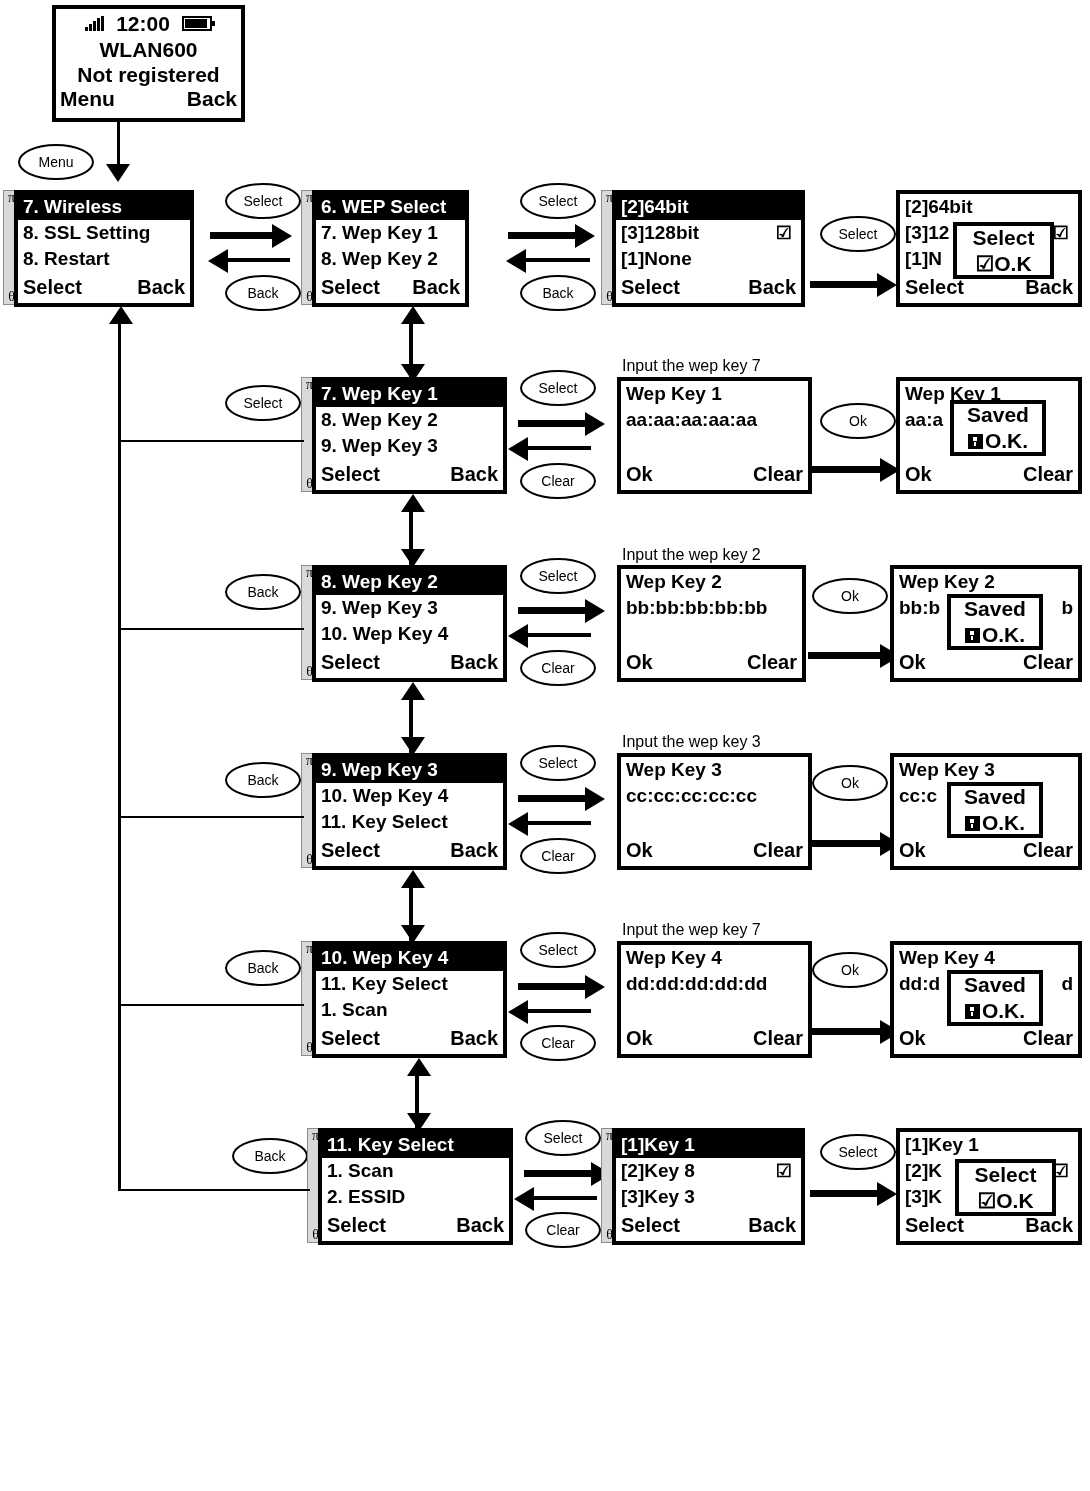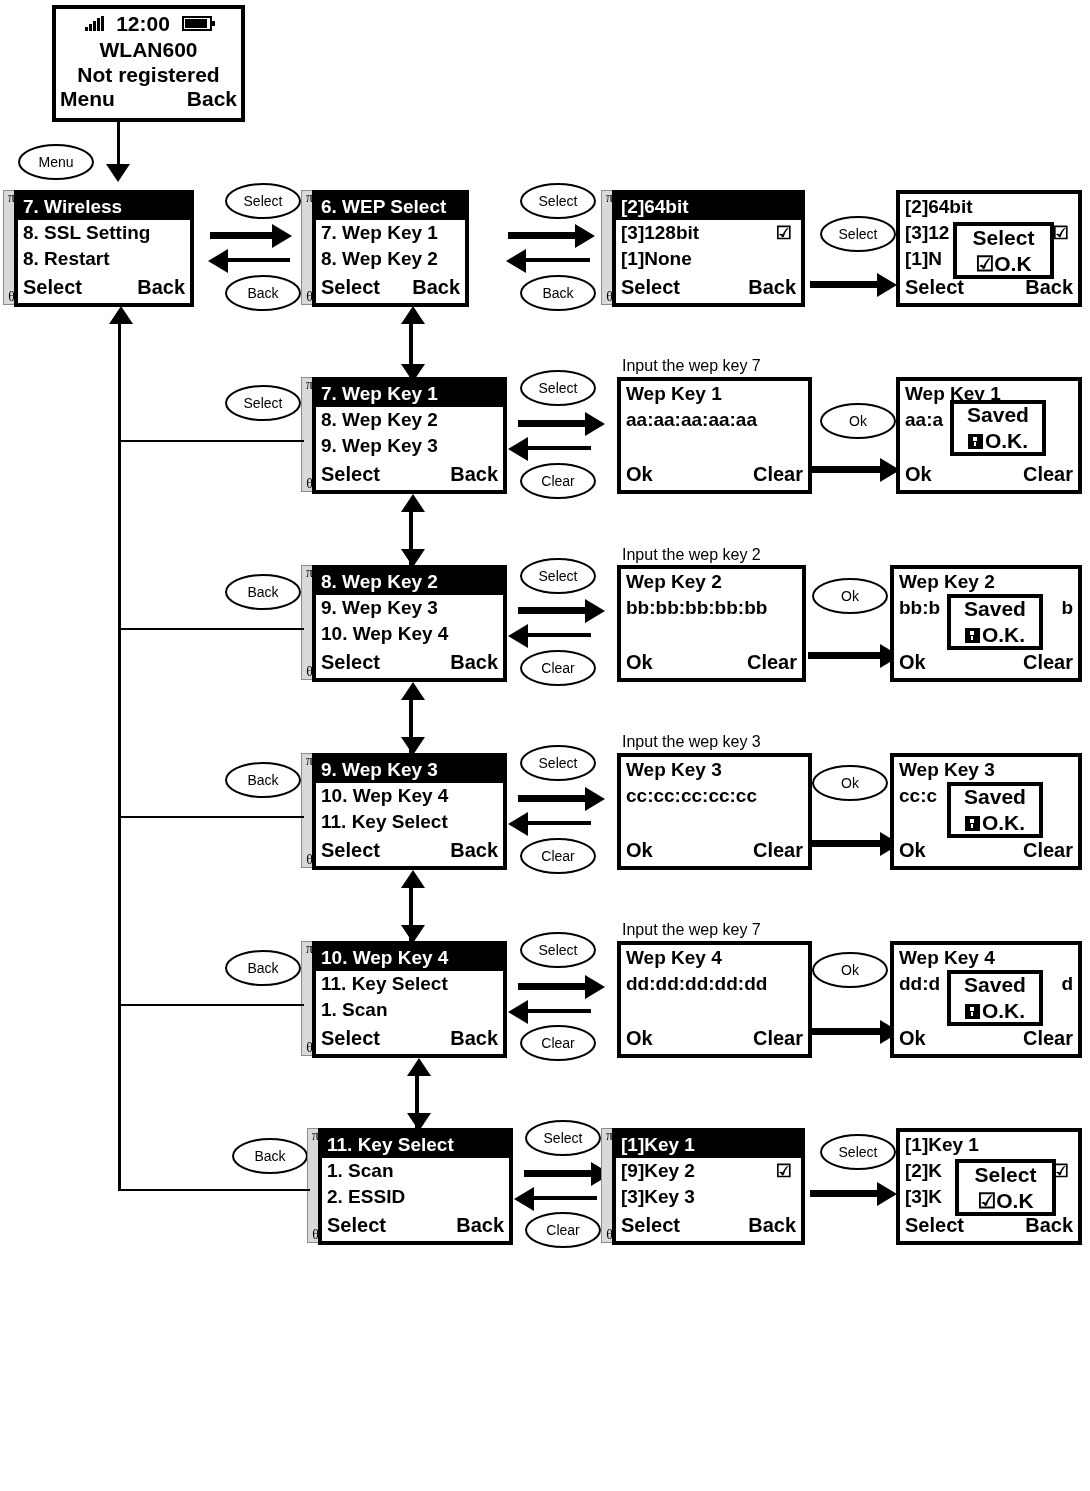--- a/index.html
+++ b/index.html
@@ -528,21 +528,21 @@
   <div class="hline" style="left:533px;top:1196px;width:64px;height:4px;"></div>
   <div class="arrow-l" style="left:514px;top:1187px;"></div>
 
   <div class="sbar" style="left:601px;top:1128px;height:115px;">
     <span>π</span>
     <span>θ</span>
   </div>
   <div class="screen" style="left:612px;top:1128px;width:193px;height:117px;">
     <div class="inner">
       <div class="row hl">[1]Key 1</div>
-      <div class="row"><span>[9]Key 2</span><span class="chk">☑</span></div>
+      <div class="row"><span>[2]Key 8</span><span class="chk">☑</span></div>
       <div class="row">[3]Key 3</div>
       <div class="softrow">
         <span>Select</span>
         <span>Back</span>
       </div>
     </div>
   </div>
 
   <div class="key" style="left:820px;top:1134px;">
       <span>Select</span>

